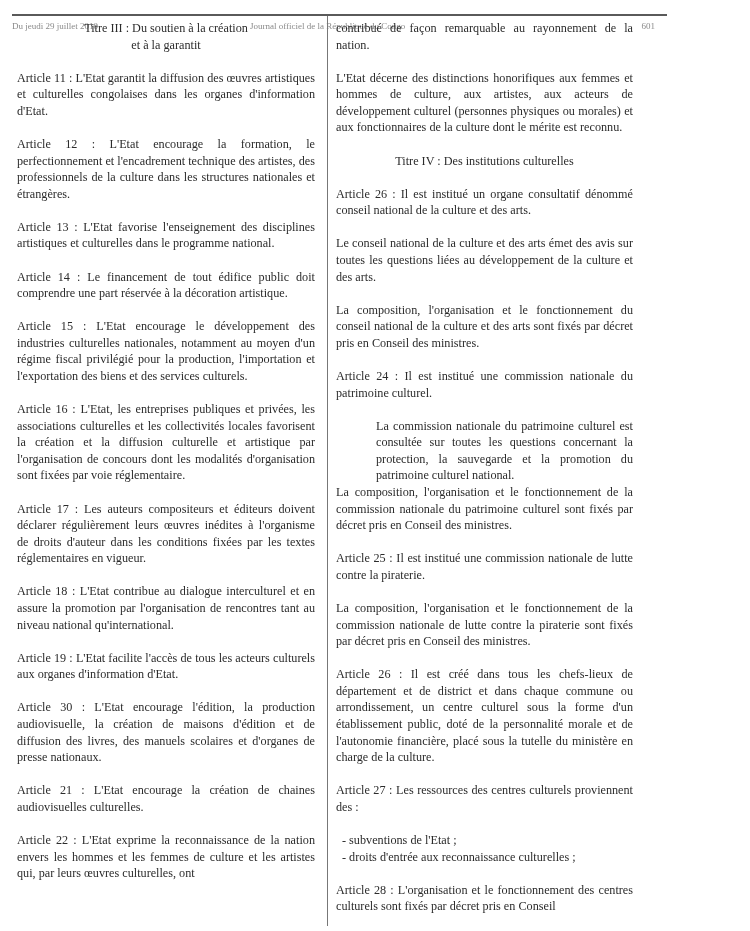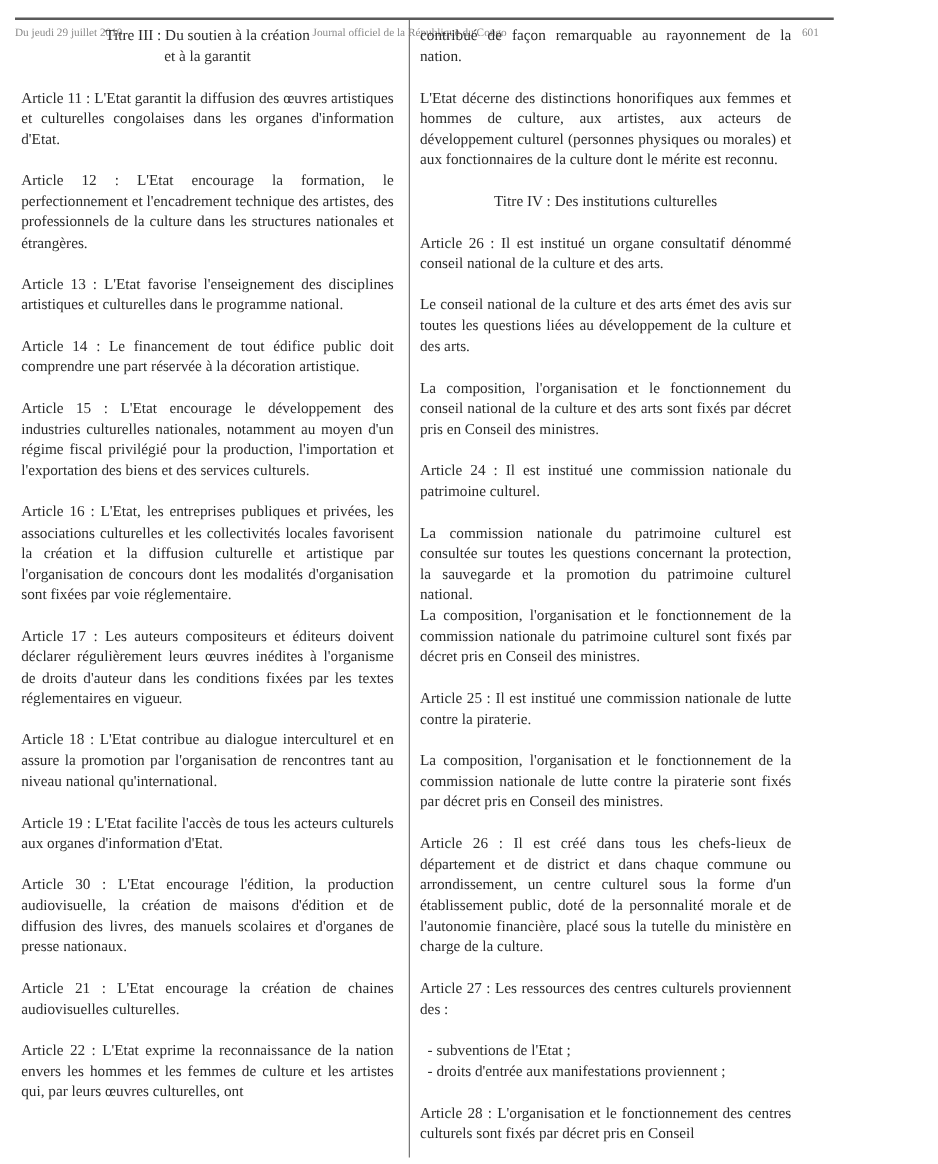--- a/index.html
+++ b/index.html
@@ -50,21 +50,21 @@
       top: 20px;
       font-size: 12.2px;
       line-height: 16.6px;
       text-align: justify;
       font-family: Liberation Serif, serif;
       color: #2b2b2b;
     }
     .col.left { left: 17px; width: 298px; }
     .col.right { left: 336px; width: 297px; }
     .para { margin: 0 0 16.5px 0; }
-    .para.tight { margin-bottom: 0; }
+    .para.tight { margin-bottom: 0; margin-left: 40px; }
     .title {
       text-align: center;
       margin: 0 0 16.5px 0;
     }
     .list { margin: 0 0 16.5px 6px; padding: 0; list-style: none; text-align: left; }
     .list li { margin: 0; }
   </style>
 </head>
 <body>
 
@@ -104,16 +104,16 @@
   <p class="para">La composition, l'organisation et le fonctionnement du conseil national de la culture et des arts sont fixés par décret pris en Conseil des ministres.</p>
   <p class="para">Article 24 : Il est institué une commission nationale du patrimoine culturel.</p>
   <p class="para tight">La commission nationale du patrimoine culturel est consultée sur toutes les questions concernant la protection, la sauvegarde et la promotion du patrimoine culturel national.</p>
   <p class="para">La composition, l'organisation et le fonctionnement de la commission nationale du patrimoine culturel sont fixés par décret pris en Conseil des ministres.</p>
   <p class="para">Article 25 : Il est institué une commission nationale de lutte contre la piraterie.</p>
   <p class="para">La composition, l'organisation et le fonctionnement de la commission nationale de lutte contre la piraterie sont fixés par décret pris en Conseil des ministres.</p>
   <p class="para">Article 26 : Il est créé dans tous les chefs-lieux de département et de district et dans chaque commune ou arrondissement, un centre culturel sous la forme d'un établissement public, doté de la personnalité morale et de l'autonomie financière, placé sous la tutelle du ministère en charge de la culture.</p>
   <p class="para">Article 27 : Les ressources des centres culturels proviennent des  :</p>
   <ul class="list">
     <li>- subventions de l'Etat ;</li>
-    <li>- droits d'entrée aux manifestations proviennent ;</li>
+    <li>- droits d'entrée aux reconnaissance culturelles ;</li>
   </ul>
   <p class="para">Article 28 : L'organisation et le fonctionnement des centres culturels sont fixés par décret pris en Conseil</p>
 </div>
 
 </body></html>

